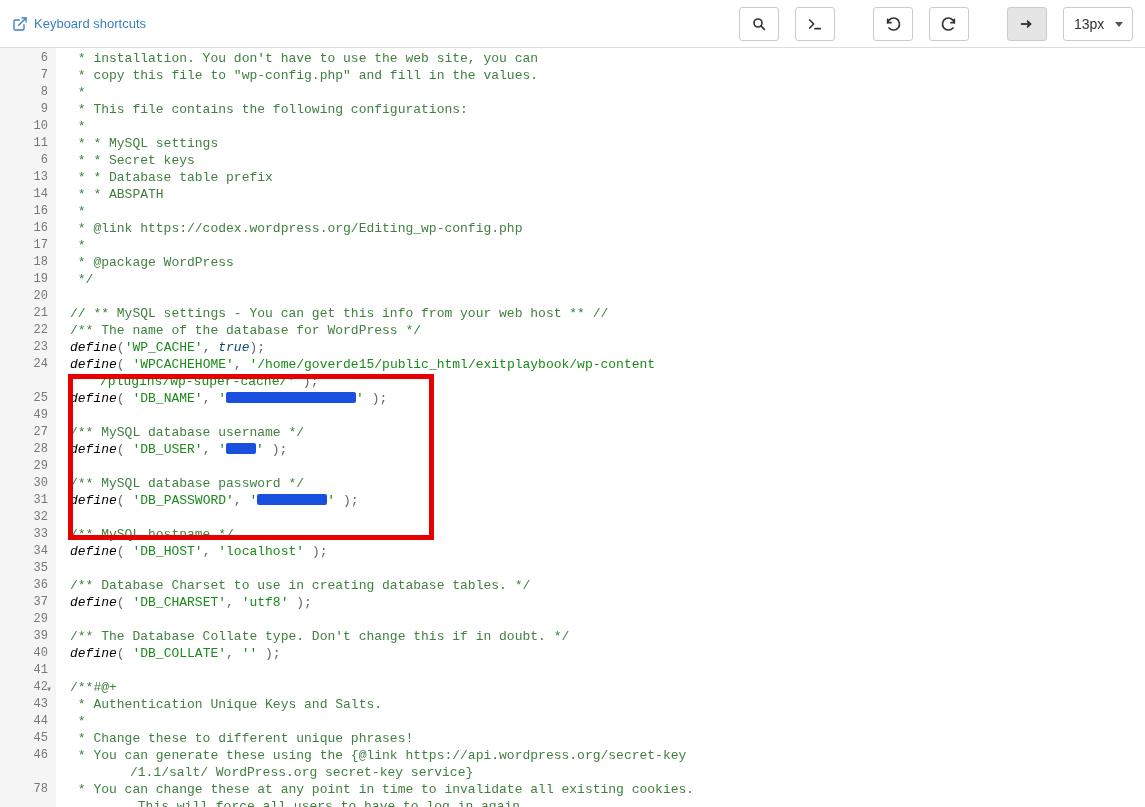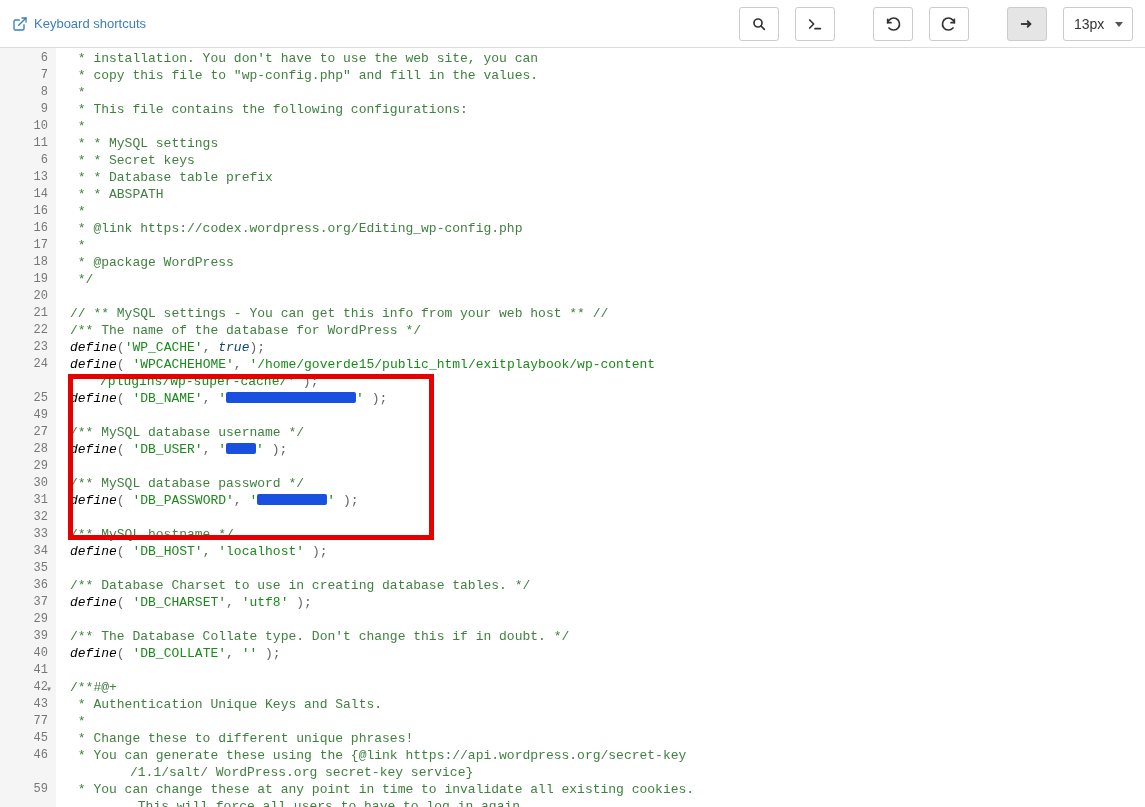--- a/index.html
+++ b/index.html
@@ -241,22 +241,22 @@
       <div class="gutter-line">34</div>
       <div class="gutter-line">35</div>
       <div class="gutter-line">36</div>
       <div class="gutter-line">37</div>
       <div class="gutter-line">29</div>
       <div class="gutter-line">39</div>
       <div class="gutter-line">40</div>
       <div class="gutter-line">41</div>
       <div class="gutter-line" style="position: relative;">42<span class="fold-arrow">▾</span></div>
       <div class="gutter-line">43</div>
-      <div class="gutter-line">77</div>
+      <div class="gutter-line">44</div>
       <div class="gutter-line">45</div>
       <div class="gutter-line">46</div>
       <div class="gutter-line"></div>
-      <div class="gutter-line">59</div>
+      <div class="gutter-line">78</div>
       <div class="gutter-line"></div>
     </div>
   <div class="code" id="code"><div class="code-line"><span class="tok-comment"> * installation. You don't have to use the web site, you can</span></div><div class="code-line"><span class="tok-comment"> * copy this file to "wp-config.php" and fill in the values.</span></div><div class="code-line"><span class="tok-comment"> *</span></div><div class="code-line"><span class="tok-comment"> * This file contains the following configurations:</span></div><div class="code-line"><span class="tok-comment"> *</span></div><div class="code-line"><span class="tok-comment"> * * MySQL settings</span></div><div class="code-line"><span class="tok-comment"> * * Secret keys</span></div><div class="code-line"><span class="tok-comment"> * * Database table prefix</span></div><div class="code-line"><span class="tok-comment"> * * ABSPATH</span></div><div class="code-line"><span class="tok-comment"> *</span></div><div class="code-line"><span class="tok-comment"> * @link https://codex.wordpress.org/Editing_wp-config.php</span></div><div class="code-line"><span class="tok-comment"> *</span></div><div class="code-line"><span class="tok-comment"> * @package WordPress</span></div><div class="code-line"><span class="tok-comment"> */</span></div><div class="code-line"> </div><div class="code-line"><span class="tok-comment">// ** MySQL settings - You can get this info from your web host ** //</span></div><div class="code-line"><span class="tok-comment">/** The name of the database for WordPress */</span></div><div class="code-line"><span class="tok-func">define</span><span class="tok-op">(</span><span class="tok-string">'WP_CACHE'</span><span class="tok-op">, </span><span class="tok-keyword">true</span><span class="tok-op">);</span></div><div class="code-line"><span class="tok-func">define</span><span class="tok-op">( </span><span class="tok-string">'WPCACHEHOME'</span><span class="tok-op">, </span><span class="tok-string">'/home/goverde15/public_html/exitplaybook/wp-content</span></div><div class="code-line line-wrapped"><span class="tok-string">/plugins/wp-super-cache/'</span><span class="tok-op"> );</span></div><div class="code-line"><span class="tok-func">define</span><span class="tok-op">( </span><span class="tok-string">'DB_NAME'</span><span class="tok-op">, </span><span class="tok-string">'</span><span class="redact" style="width: 130px;"></span><span class="tok-string">'</span><span class="tok-op"> );</span></div><div class="code-line"> </div><div class="code-line"><span class="tok-comment">/** MySQL database username */</span></div><div class="code-line"><span class="tok-func">define</span><span class="tok-op">( </span><span class="tok-string">'DB_USER'</span><span class="tok-op">, </span><span class="tok-string">'</span><span class="redact" style="width: 30px;"></span><span class="tok-string">'</span><span class="tok-op"> );</span></div><div class="code-line"> </div><div class="code-line"><span class="tok-comment">/** MySQL database password */</span></div><div class="code-line"><span class="tok-func">define</span><span class="tok-op">( </span><span class="tok-string">'DB_PASSWORD'</span><span class="tok-op">, </span><span class="tok-string">'</span><span class="redact" style="width: 70px;"></span><span class="tok-string">'</span><span class="tok-op"> );</span></div><div class="code-line"> </div><div class="code-line"><span class="tok-comment">/** MySQL hostname */</span></div><div class="code-line"><span class="tok-func">define</span><span class="tok-op">( </span><span class="tok-string">'DB_HOST'</span><span class="tok-op">, </span><span class="tok-string">'localhost'</span><span class="tok-op"> );</span></div><div class="code-line"> </div><div class="code-line"><span class="tok-comment">/** Database Charset to use in creating database tables. */</span></div><div class="code-line"><span class="tok-func">define</span><span class="tok-op">( </span><span class="tok-string">'DB_CHARSET'</span><span class="tok-op">, </span><span class="tok-string">'utf8'</span><span class="tok-op"> );</span></div><div class="code-line"> </div><div class="code-line"><span class="tok-comment">/** The Database Collate type. Don't change this if in doubt. */</span></div><div class="code-line"><span class="tok-func">define</span><span class="tok-op">( </span><span class="tok-string">'DB_COLLATE'</span><span class="tok-op">, </span><span class="tok-string">''</span><span class="tok-op"> );</span></div><div class="code-line"> </div><div class="code-line"><span class="tok-comment">/**#@+</span></div><div class="code-line"><span class="tok-comment"> * Authentication Unique Keys and Salts.</span></div><div class="code-line"><span class="tok-comment"> *</span></div><div class="code-line"><span class="tok-comment"> * Change these to different unique phrases!</span></div><div class="code-line"><span class="tok-comment"> * You can generate these using the {@link https://api.wordpress.org/secret-key</span></div><div class="code-line" style="padding-left: 60px;"><span class="tok-comment">/1.1/salt/ WordPress.org secret-key service}</span></div><div class="code-line"><span class="tok-comment"> * You can change these at any point in time to invalidate all existing cookies.</span></div><div class="code-line" style="padding-left: 60px;"><span class="tok-comment"> This will force all users to have to log in again </span></div></div>
   <div class="highlight-box"></div>
 </div>
 
 </body></html>

